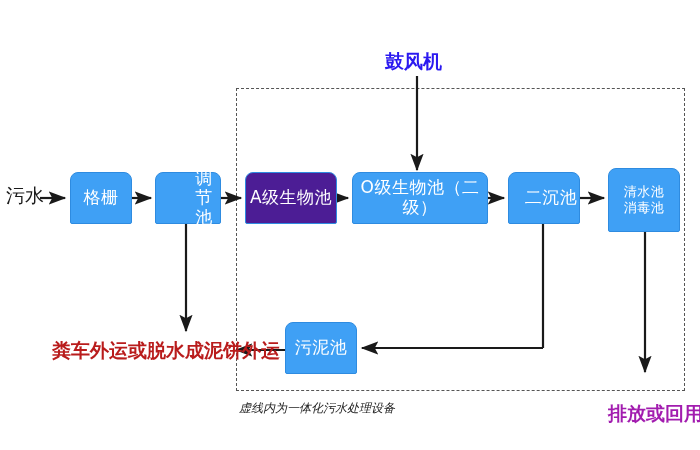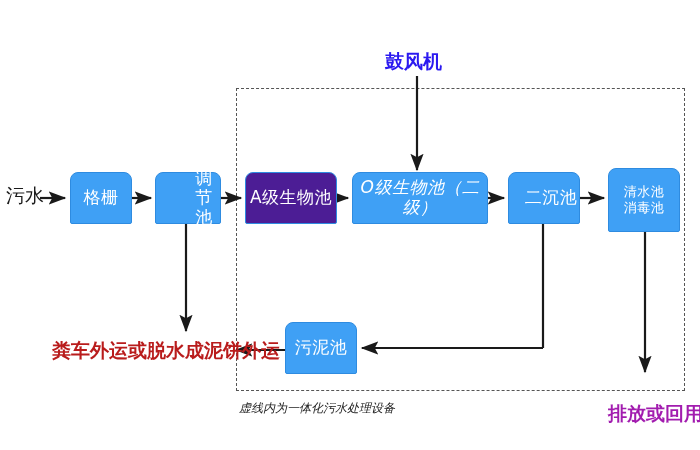--- a/index.html
+++ b/index.html
@@ -91,21 +91,21 @@
 
   <div class="node" id="node-grille" style="left: 70px; top: 172px; width: 62px; height: 52px; background: rgb(63, 160, 245); border-color: rgb(46, 139, 224); color: rgb(255, 255, 255);">
       <span>格栅</span>
     </div>
   <div class="node" id="node-equalization" style="left: 155px; top: 172px; width: 66px; height: 52px; background: rgb(63, 160, 245); border-color: rgb(46, 139, 224); color: rgb(255, 255, 255); padding-left: 32px;">
       <span>调节池</span>
     </div>
   <div class="node" id="node-a-stage" style="left: 245px; top: 172px; width: 92px; height: 52px; background: #4c1d95; border-color: rgb(46, 139, 224); color: rgb(255, 255, 255);">
       <span>A级生物池</span>
     </div>
-  <div class="node" id="node-o-stage" style="left: 352px; top: 172px; width: 136px; height: 52px; background: rgb(63, 160, 245); border-color: rgb(46, 139, 224); color: rgb(255, 255, 255); font-style: italic;">
+  <div class="node" id="node-o-stage" style="left: 352px; top: 172px; width: 136px; height: 52px; background: rgb(63, 160, 245); border-color: rgb(46, 139, 224); color: rgb(255, 255, 255);">
       <span>O级生物池（二级）</span>
     </div>
   <div class="node" id="node-clarifier" style="left: 508px; top: 172px; width: 72px; height: 52px; background: rgb(63, 160, 245); border-color: rgb(46, 139, 224); color: rgb(255, 255, 255); padding-left: 14px;">
       <span>二沉池</span>
     </div>
   <div class="node two-line" id="node-clearwater" style="left: 608px; top: 168px; width: 72px; height: 64px; background: rgb(63, 160, 245); border-color: rgb(46, 139, 224); color: rgb(255, 255, 255);">
     <span>清水池</span>
     <span>消毒池</span>
   </div>
   <div class="node" id="node-sludge" style="left: 285px; top: 322px; width: 72px; height: 52px; background: rgb(63, 160, 245); border-color: rgb(46, 139, 224); color: rgb(255, 255, 255);">

